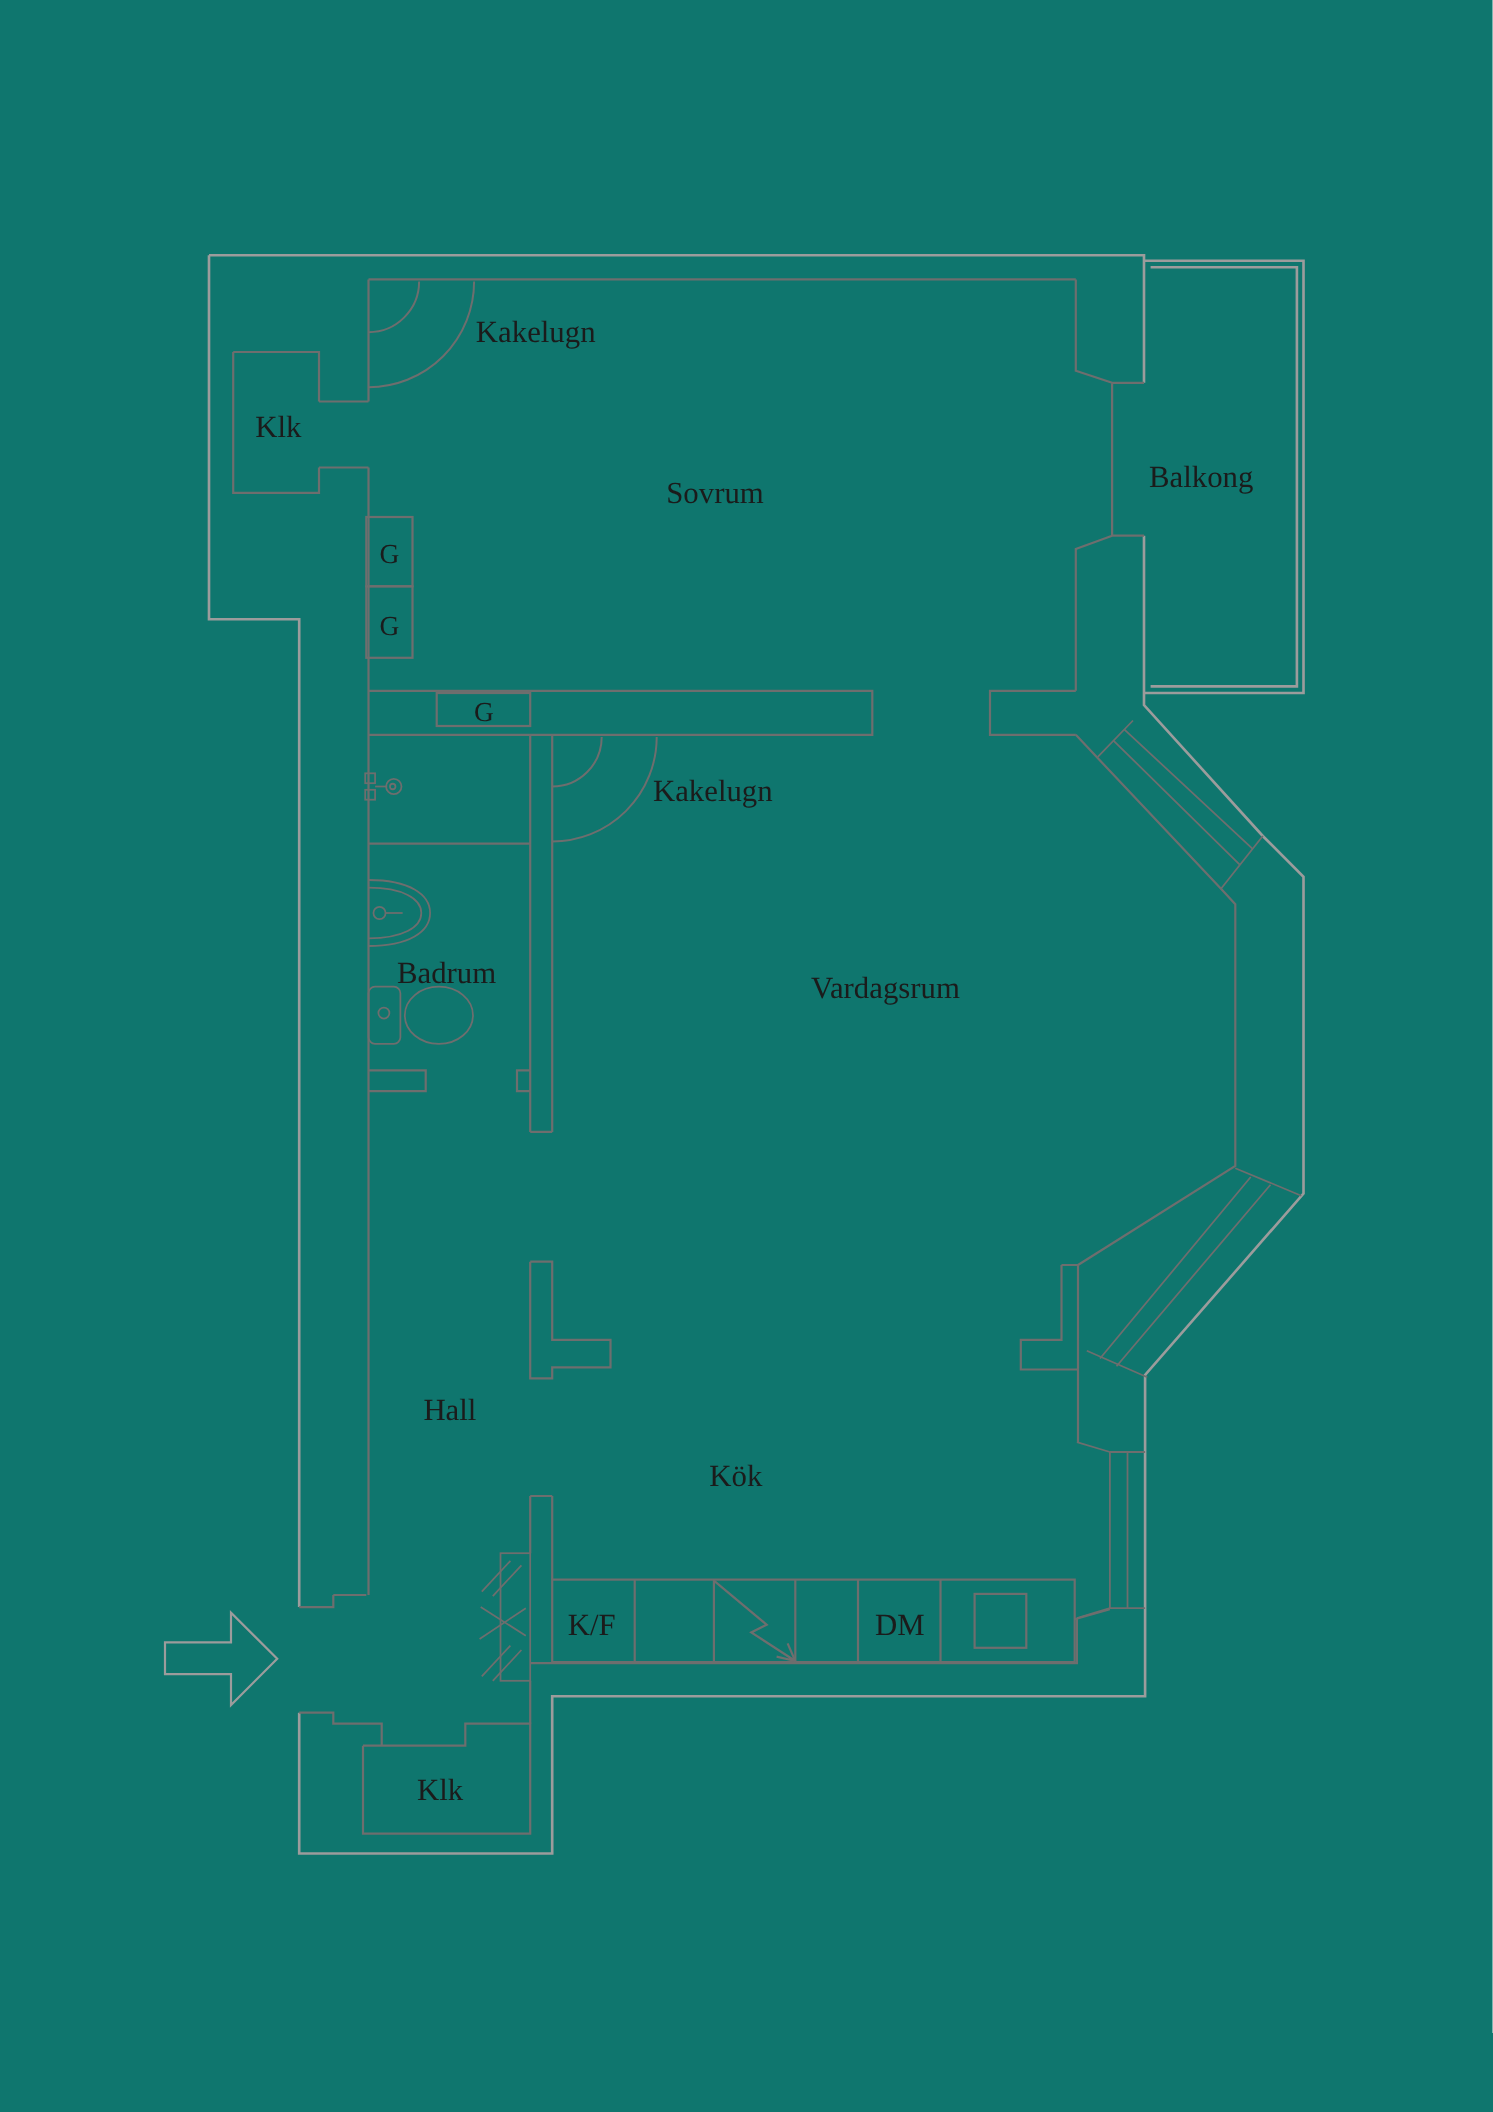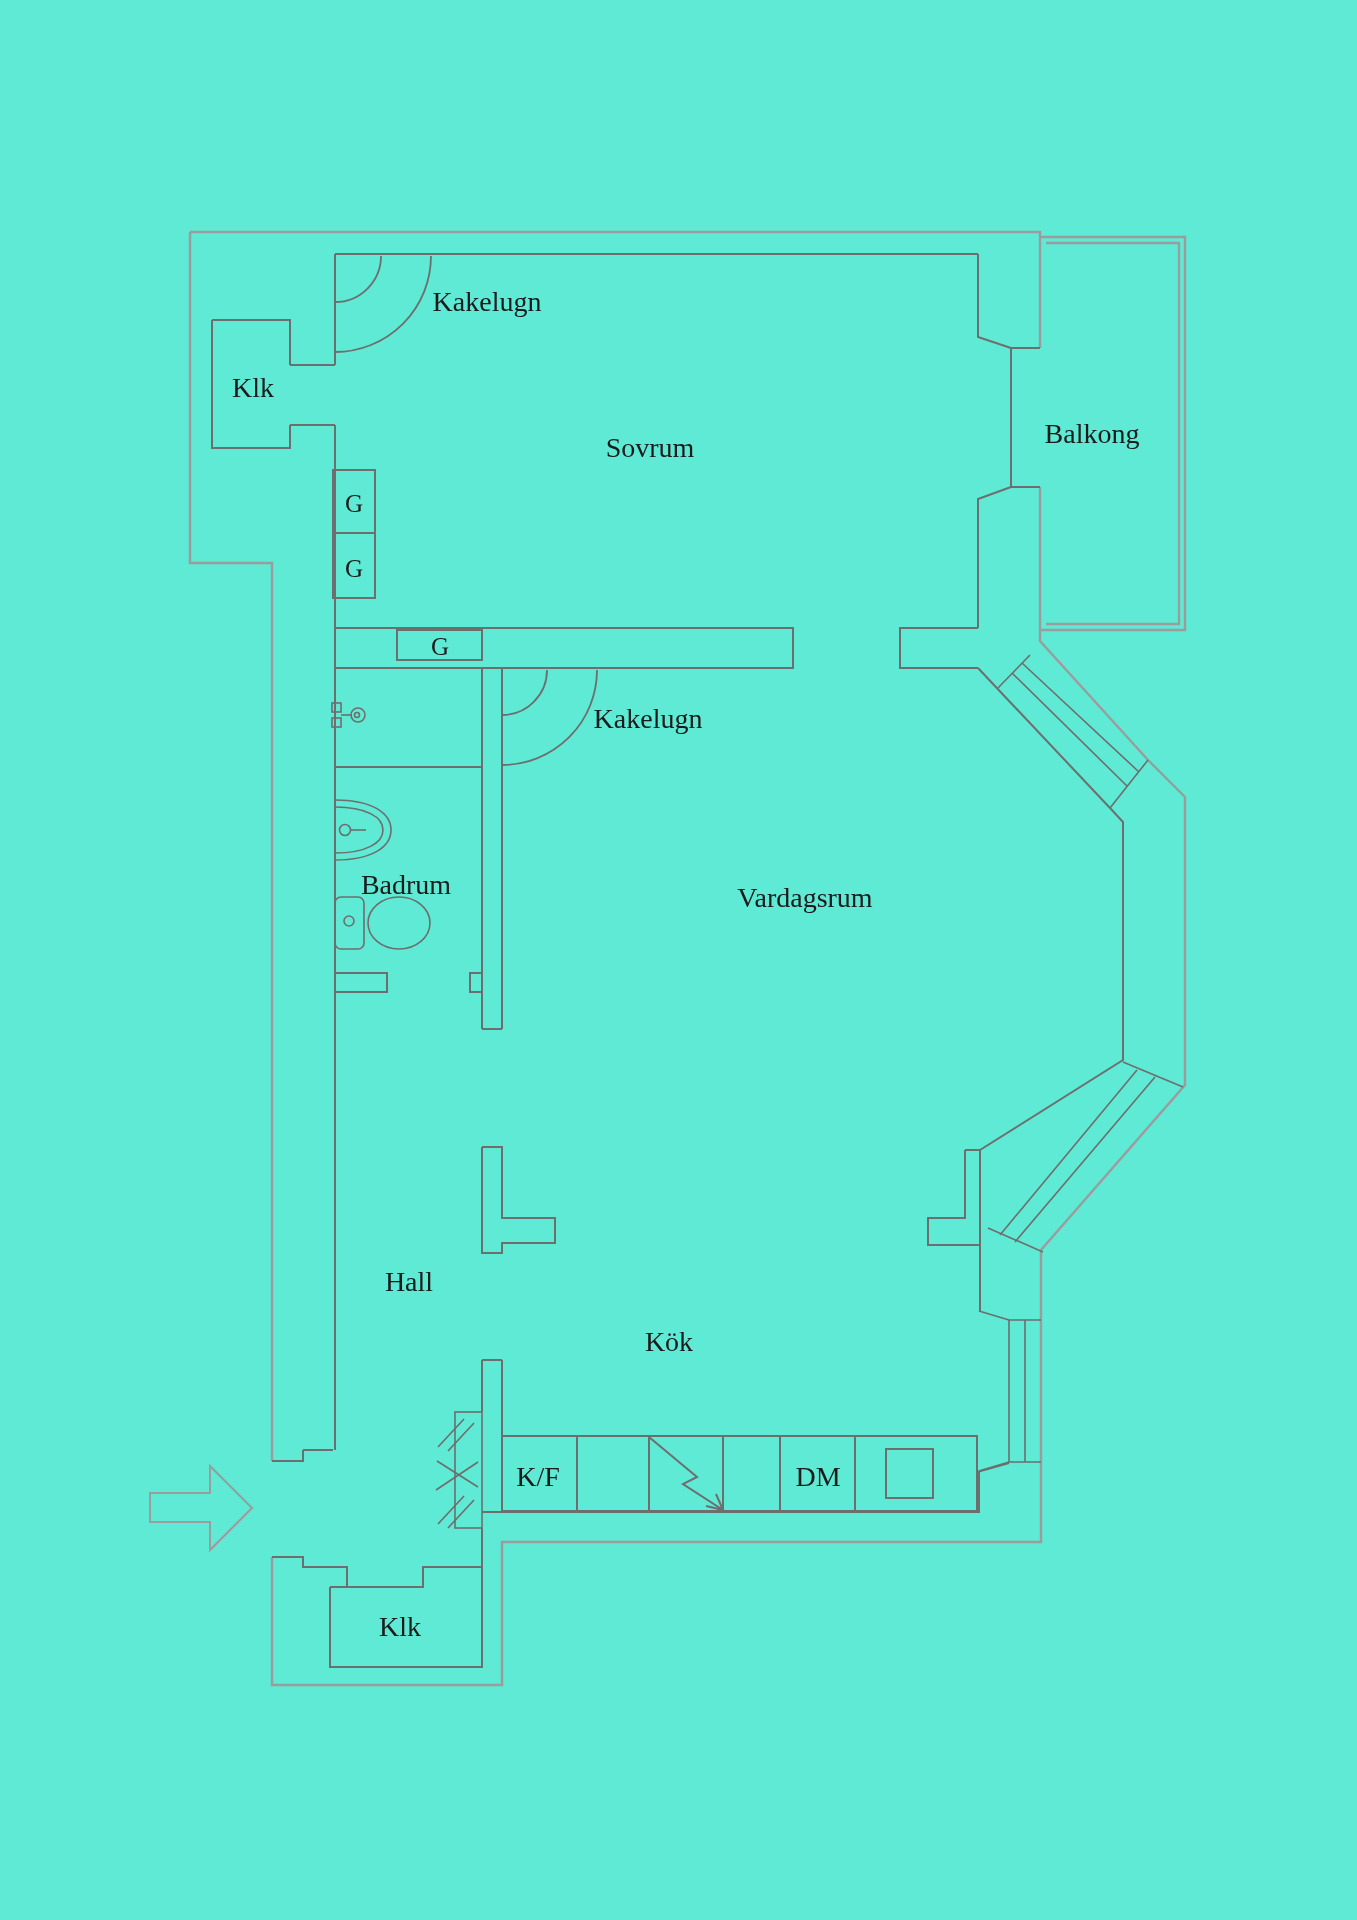--- a/index.html
+++ b/index.html
@@ -1,16 +1,16 @@
 <!DOCTYPE html>
 <html><head>
 <meta charset="utf-8">
 <style>
   html,body{margin:0;padding:0;background:#ffffff;}
-  .stage{position:relative;width:1357px;height:1920px;background:#5eead4;overflow:hidden;
+  .stage{position:relative;width:1357px;height:1920px;background:#0f766e;overflow:hidden;
          font-family:"Liberation Serif","DejaVu Serif",serif;}
   svg{display:block}
   text{fill:#1b1b1b;}
   .room-label{font-size:28px;}
   .small-label{font-size:25px;}
 </style>
 </head>
 <body>
 
 <div class="stage">

